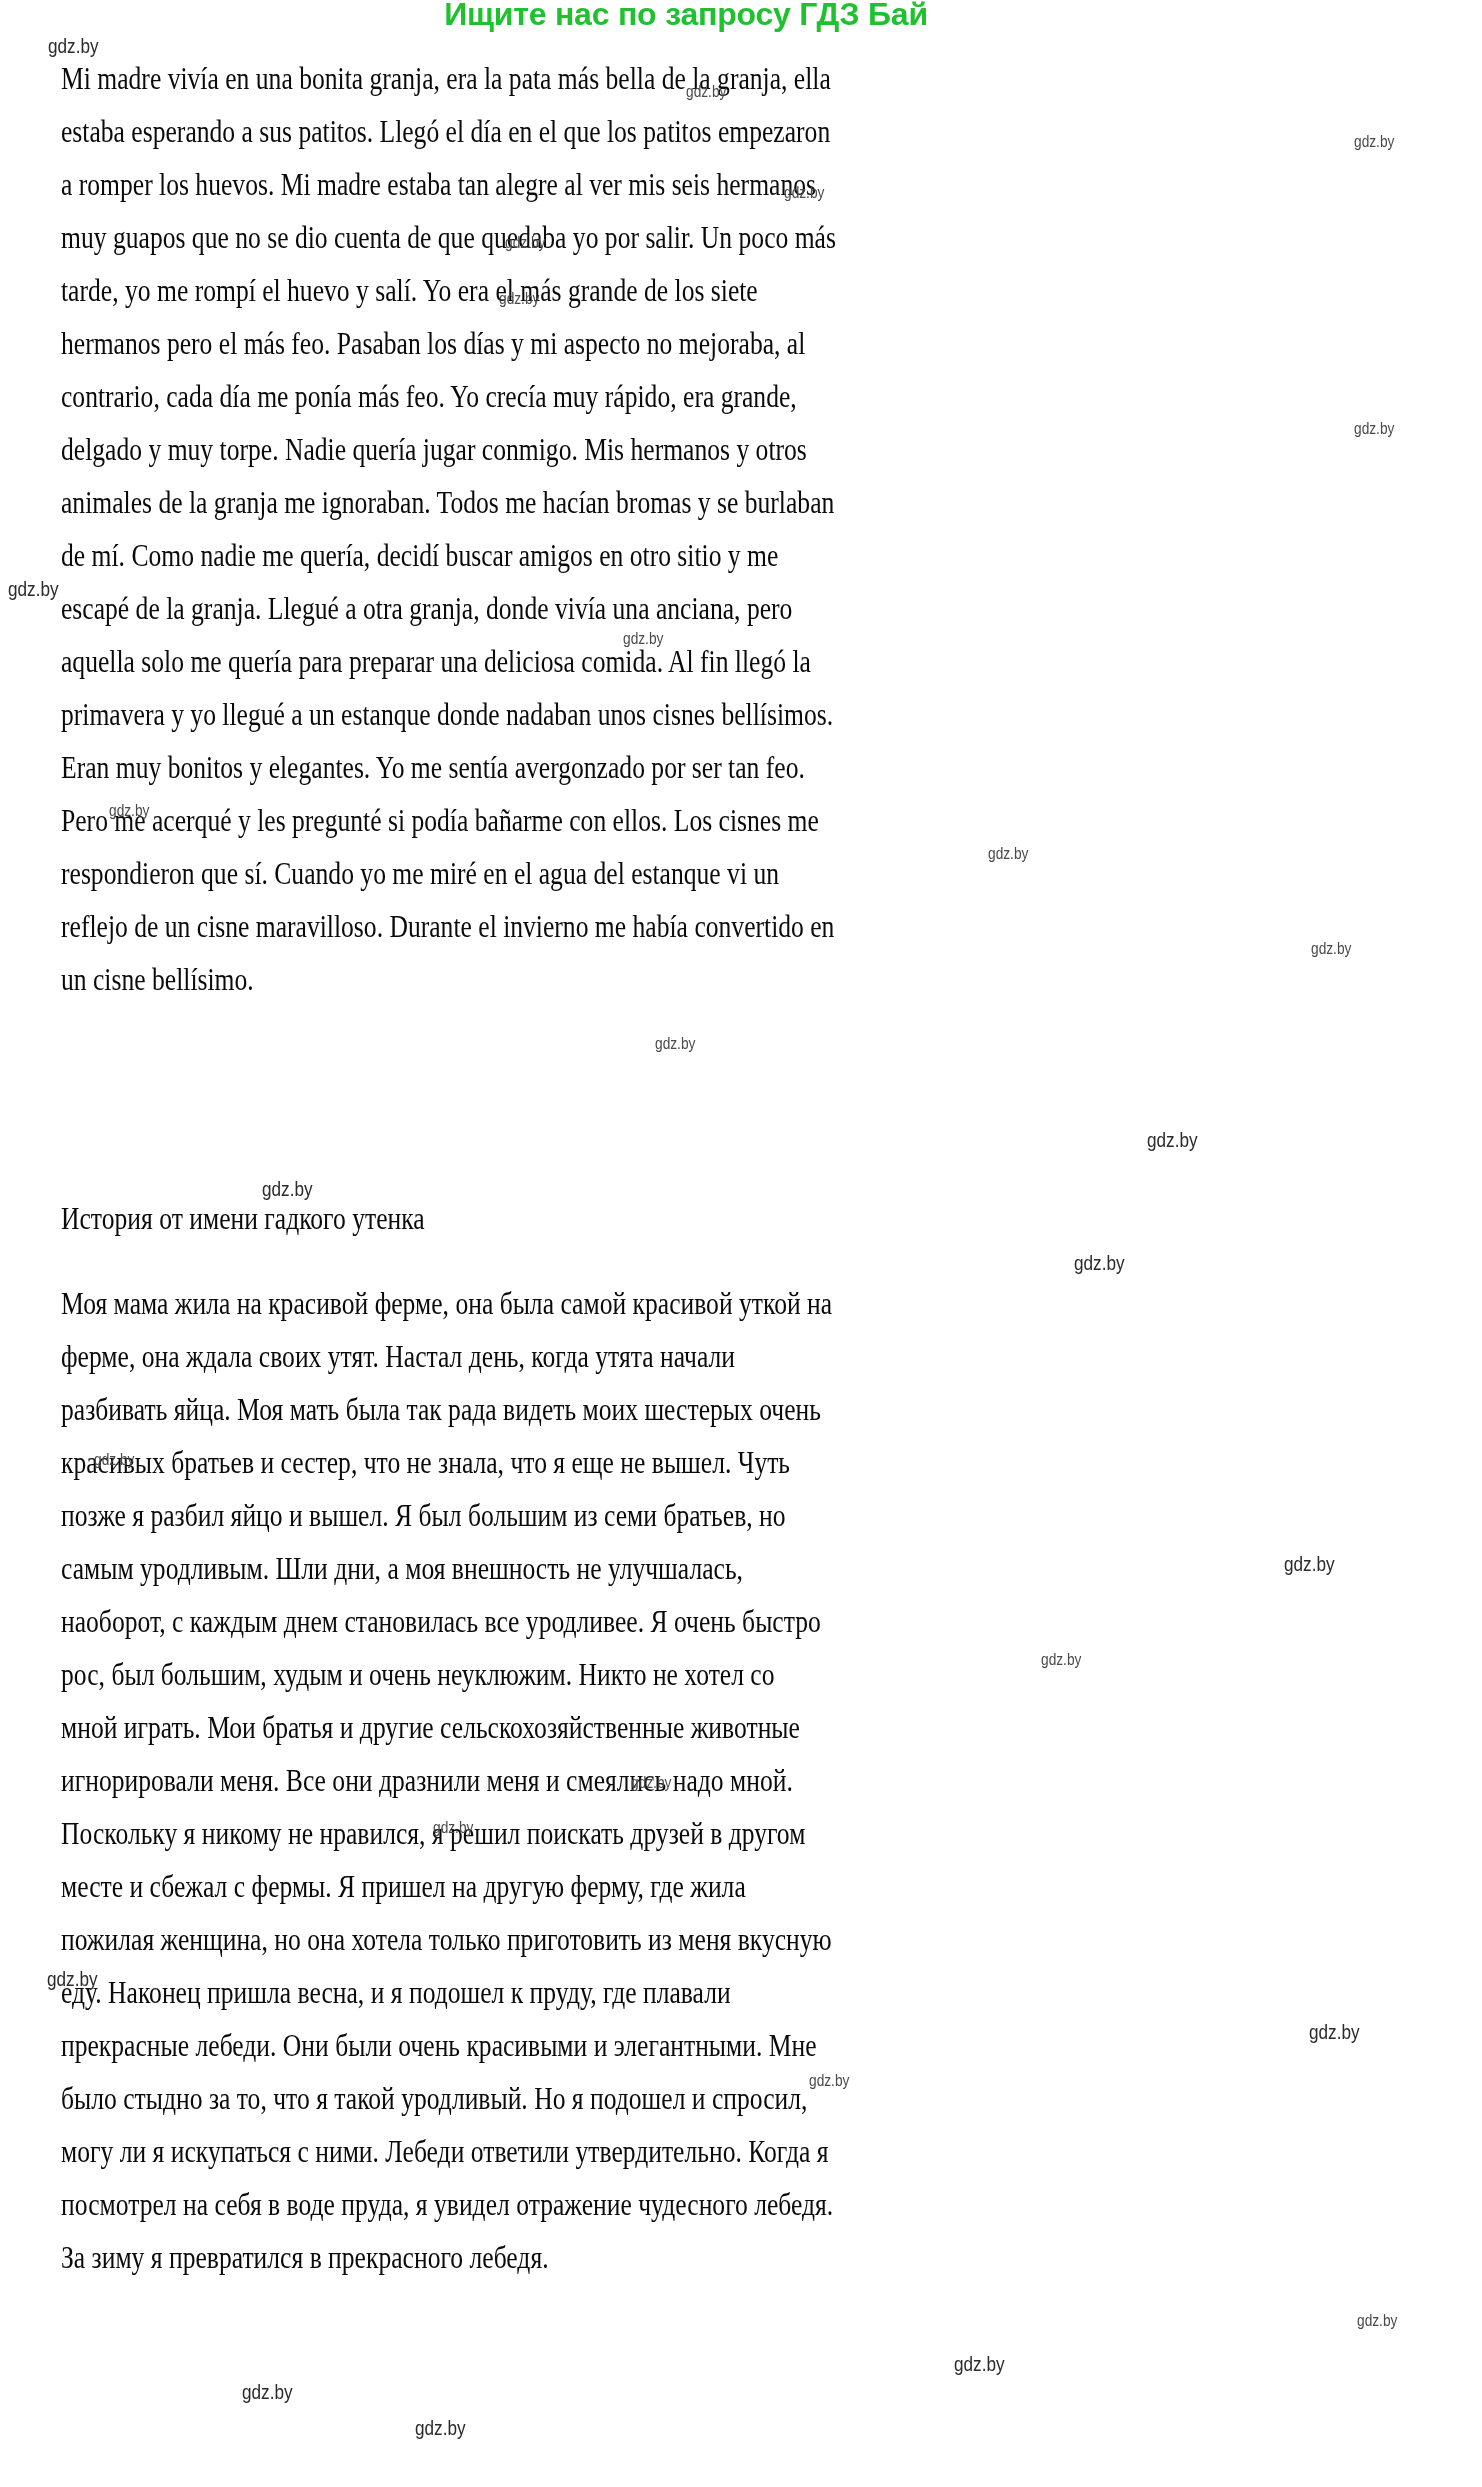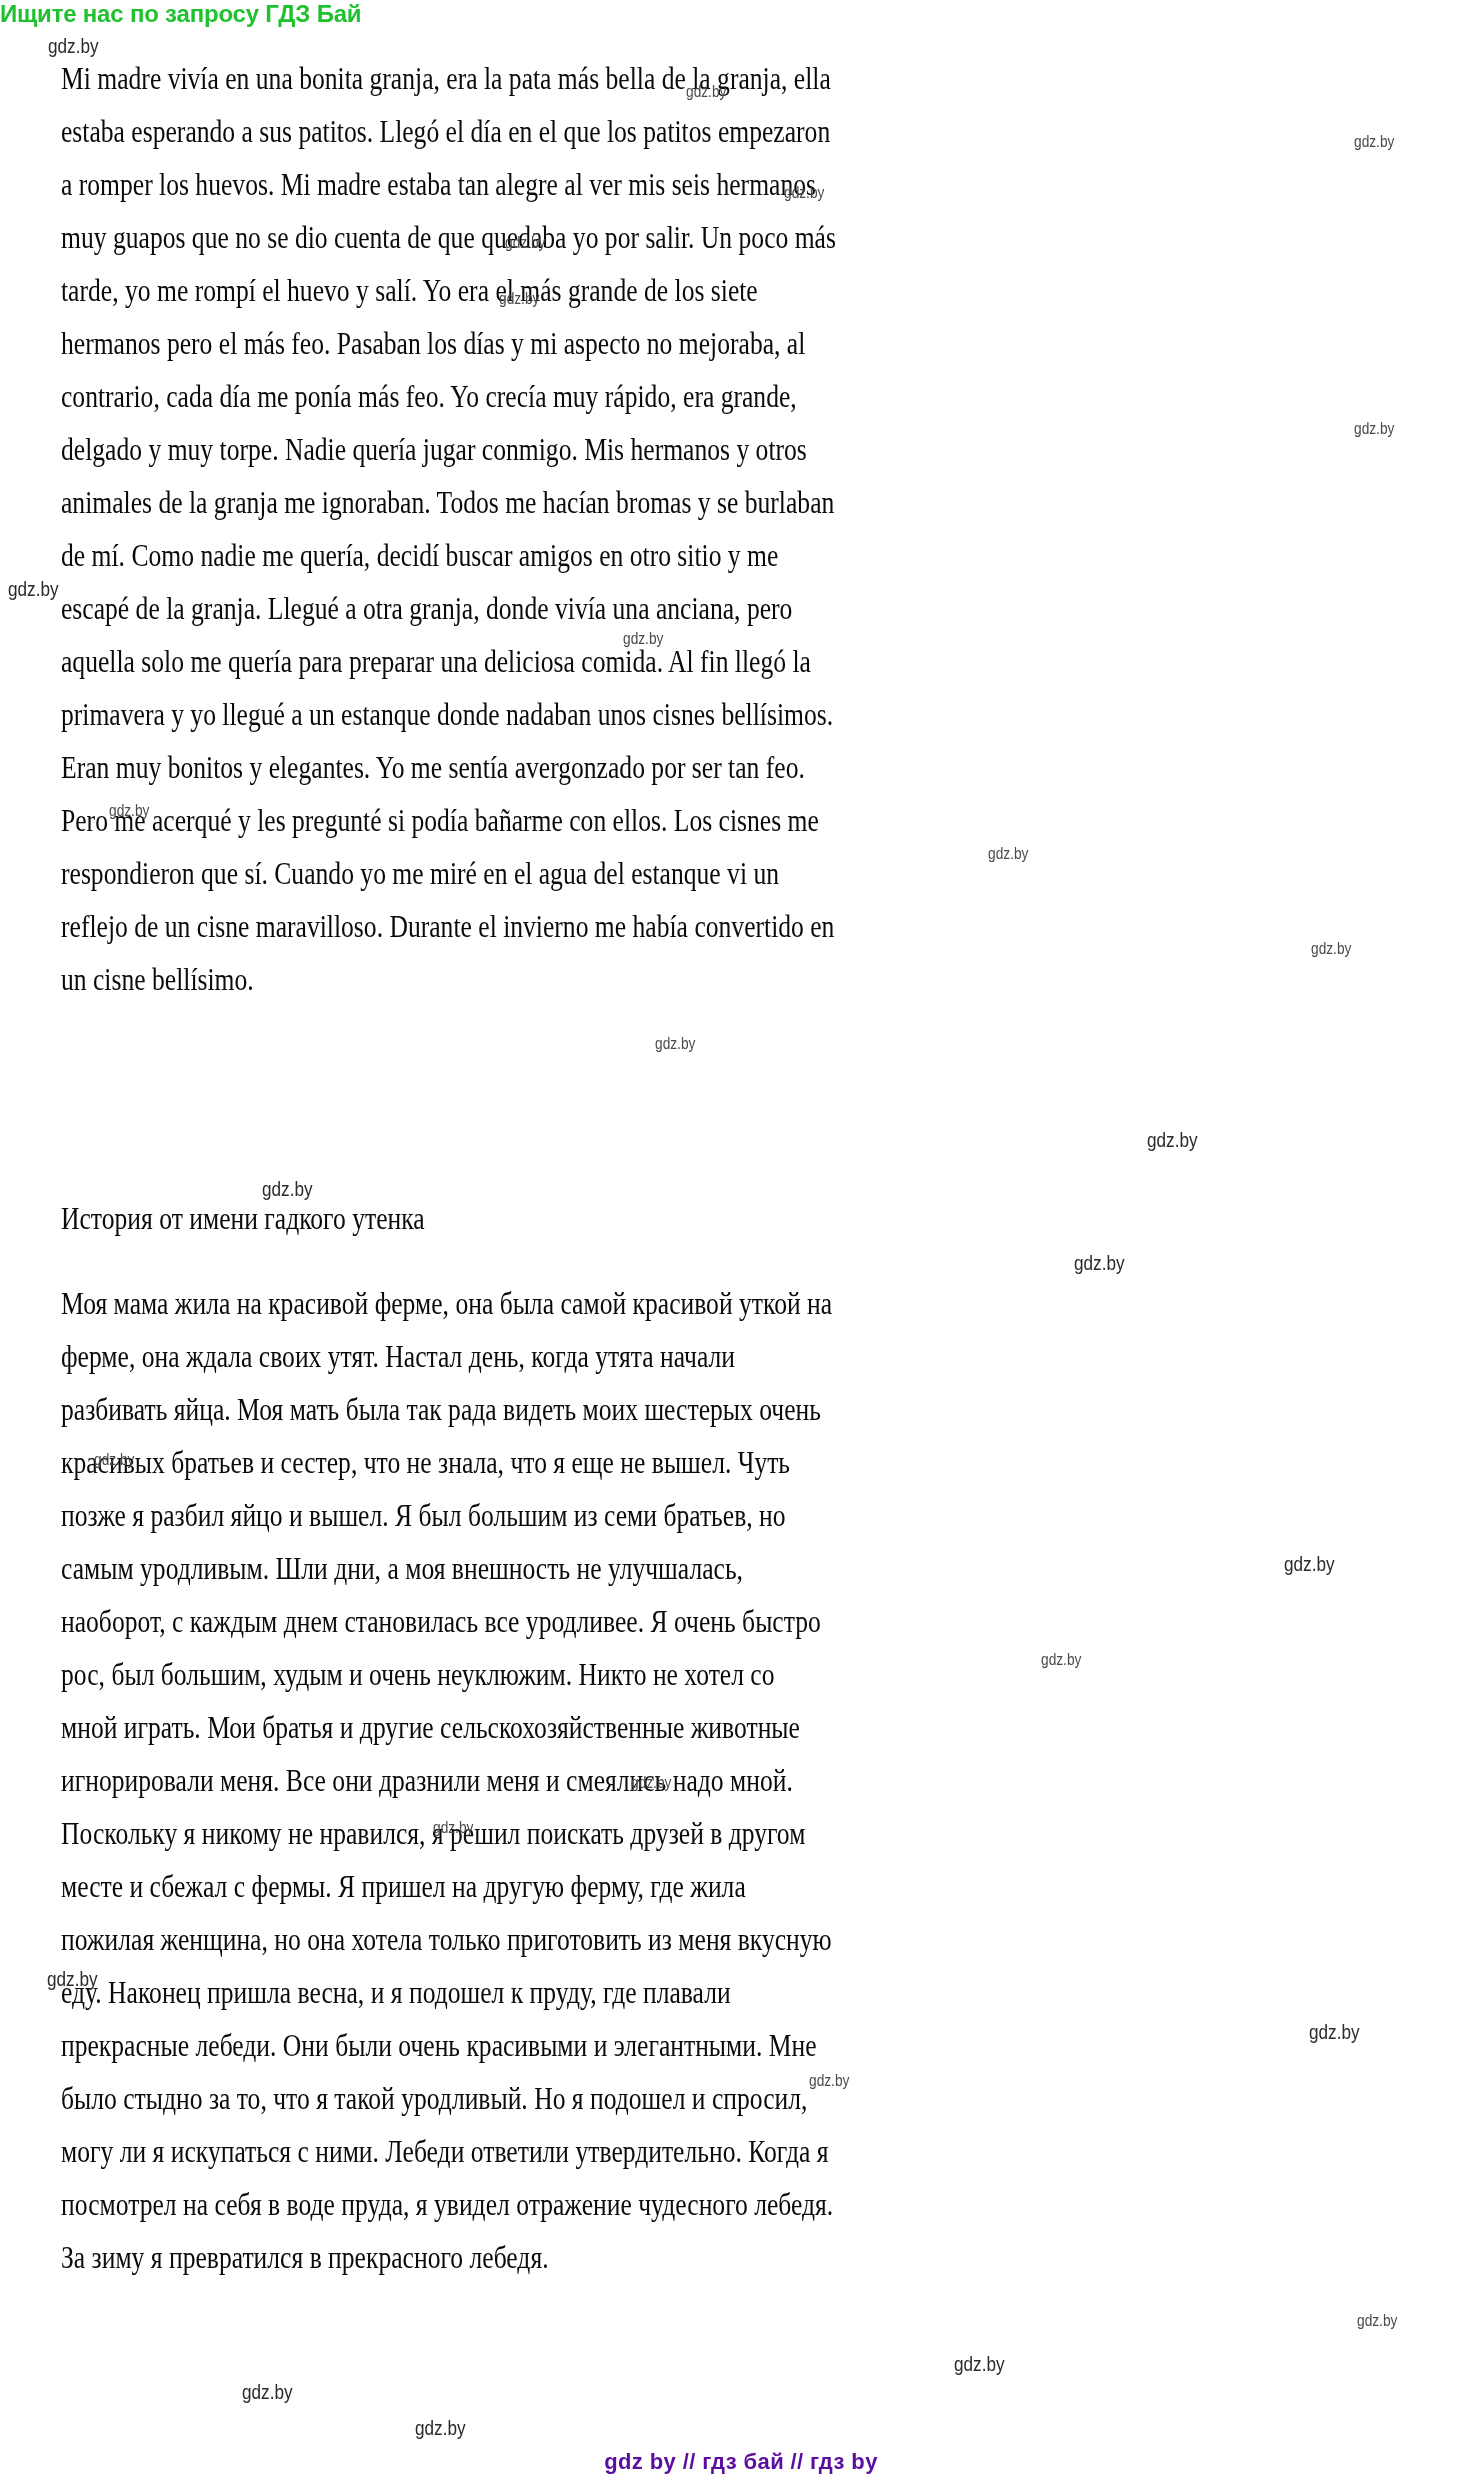--- a/index.html
+++ b/index.html
@@ -22,22 +22,23 @@
     width: 1482px;
     height: 2487px;
   }
 
   
   .promo-header {
     position: absolute;
     top: 0px;
     left: 0;
     width: 1372px;
+    text-align: center;
     font-family: "Liberation Sans", "DejaVu Sans", sans-serif;
-    font-size: 24px;
+    font-size: 32px;
     font-weight: 700;
     letter-spacing: -0.2px;
     color: #1fc12f;
     line-height: 28px;
     white-space: nowrap;
   }
 
   
   .promo-footer {
     position: absolute;
@@ -180,16 +181,15 @@
       <span class="wm" style="left: 433px; top: 1820px;">gdz.by</span>
       <span class="wm big" style="left: 47px; top: 1970px;">gdz.by</span>
       <span class="wm big" style="left: 1309px; top: 2023px;">gdz.by</span>
       <span class="wm" style="left: 809px; top: 2073px;">gdz.by</span>
       <span class="wm" style="left: 1357px; top: 2313px;">gdz.by</span>
       <span class="wm big" style="left: 954px; top: 2355px;">gdz.by</span>
       <span class="wm big" style="left: 242px; top: 2383px;">gdz.by</span>
       <span class="wm big" style="left: 415px; top: 2419px;">gdz.by</span>
     </div>
 
-  <div class="promo-footer">gdz by  //  гдз бай  //  гдз by</div>
 
 </div>
 
 
 </body></html>

